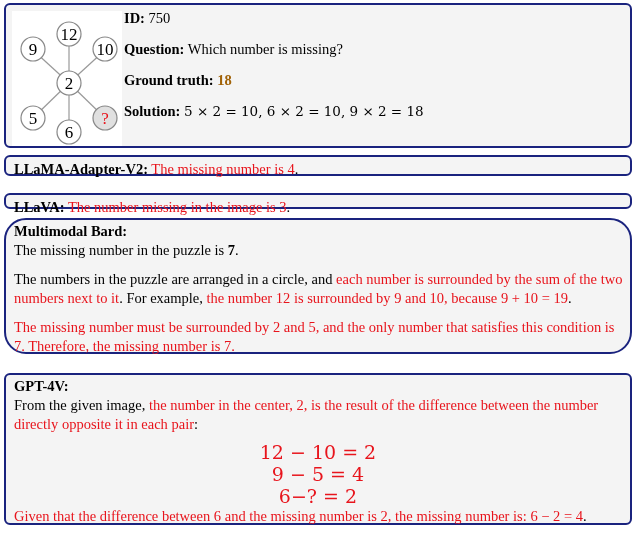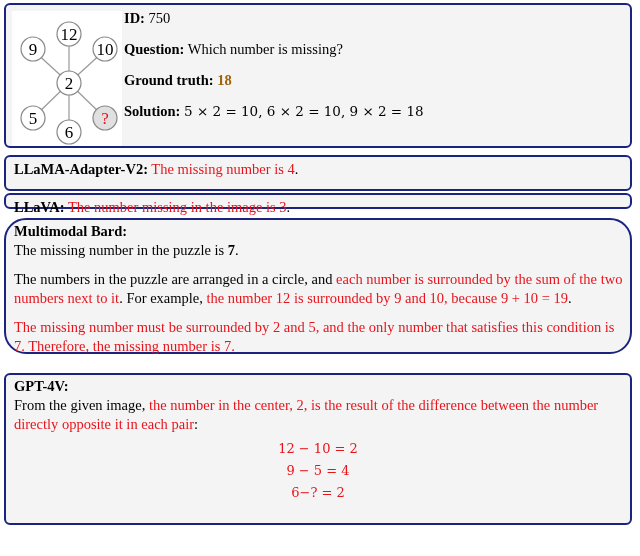--- a/index.html
+++ b/index.html
@@ -7,21 +7,21 @@
     width: 640px; height: 556px; position: relative; overflow: hidden;
     font-family: "Liberation Serif", "DejaVu Serif", serif;
     color: #000; font-size: 14.5px;
   }
   .box {
     position: absolute; left: 4px; width: 628px;
     border: 2px solid #1a237e; border-radius: 6px;
     background: #f4f4f4; box-sizing: border-box;
   }
   .b1 { top: 3px; height: 145px; }
-  .b2 { top: 155px; height: 36px; }
+  .b2 { top: 155px; height: 21px; }
   .b3 { top: 193px; height: 16px; }
   .b4 { top: 218px; height: 136px; border-radius: 22px; }
   .b5 { top: 373px; height: 152px; }
   .red { color: #e8141c; }
   .green { color: #a16207; font-weight: bold; }
   b { font-weight: bold; }
 
   
   .figure { position: absolute; left: 6px; top: 6px; width: 110px; height: 135px; background: #fff; }
   .figure svg { width: 110px; height: 135px; }
@@ -33,21 +33,21 @@
   .oneline { position: absolute; left: 8px; top: 5px; white-space: nowrap; }
 
   .para { position: absolute; left: 8px; right: 6px; line-height: 19px; }
   .bard-h { top: 2px; }
   .bard-p1 { top: 21px; }
   .bard-p2 { top: 50px; }
   .bard-p3 { top: 98px; }
 
   .gpt-h { top: 2px; }
   .gpt-p1 { top: 21px; }
-  .eq { position: absolute; left: 0; right: 0; text-align: center; color: #e8141c; font-family: "DejaVu Serif", serif; font-size: 13px; }
+  .eq { position: absolute; left: 0; right: 0; text-align: center; color: #e8141c; font-family: "DejaVu Serif", serif; font-size: 19px; }
   .eq1 { top: 66px; } .eq2 { top: 88px; } .eq3 { top: 110px; }
   .gpt-p2 { top: 132px; }
   .gpt-p3 { top: 158px; }
 </style>
 </head>
 <body>
 
 <div class="box b1">
   <div class="figure">
     <svg viewBox="0 0 110 135">
@@ -119,13 +119,14 @@
   <div class="para bard-p2"><span>The numbers in the puzzle are arranged in a circle, and </span><span class="red">each number is surrounded by the sum of the two numbers next to it</span><span>. For example, </span><span class="red">the number 12 is surrounded by 9 and 10, because 9 + 10 = 19</span><span>.</span></div>
   <div class="para bard-p3 red">The missing number must be surrounded by 2 and 5, and the only number that satisfies this condition is 7. Therefore, the missing number is 7.</div>
 </div>
 
 <div class="box b5">
   <div class="para gpt-h"><b>GPT-4V:</b></div>
   <div class="para gpt-p1"><span>From the given image, </span><span class="red">the number in the center, 2, is the result of the difference between the number directly opposite it in each pair</span><span>:</span></div>
   <div class="eq eq1">12 − 10 = 2</div>
   <div class="eq eq2">9 − 5 = 4</div>
   <div class="eq eq3">6−? = 2</div>
+  <div class="para gpt-p2"><span class="red">Given that the difference between 6 and the missing number is 2, the missing number is: 6 − 2 = 4</span><span>.</span></div>
 </div>
 
 </body></html>

